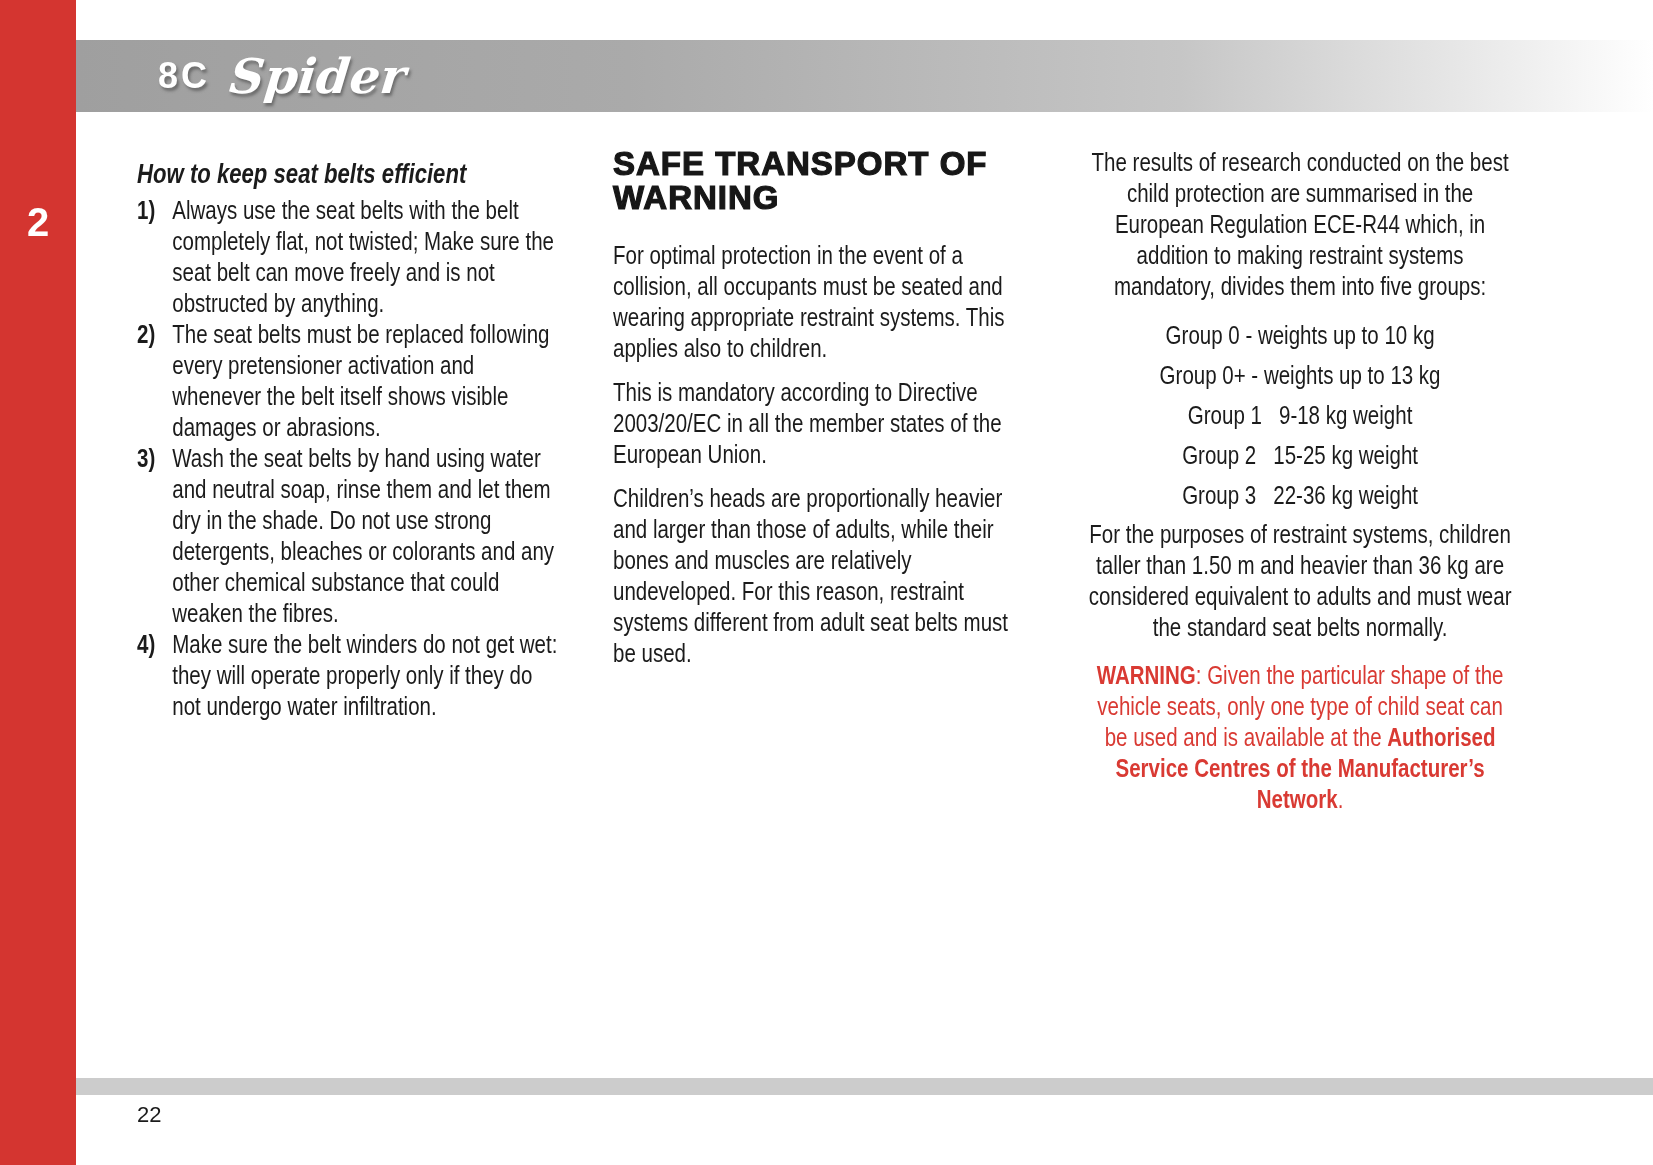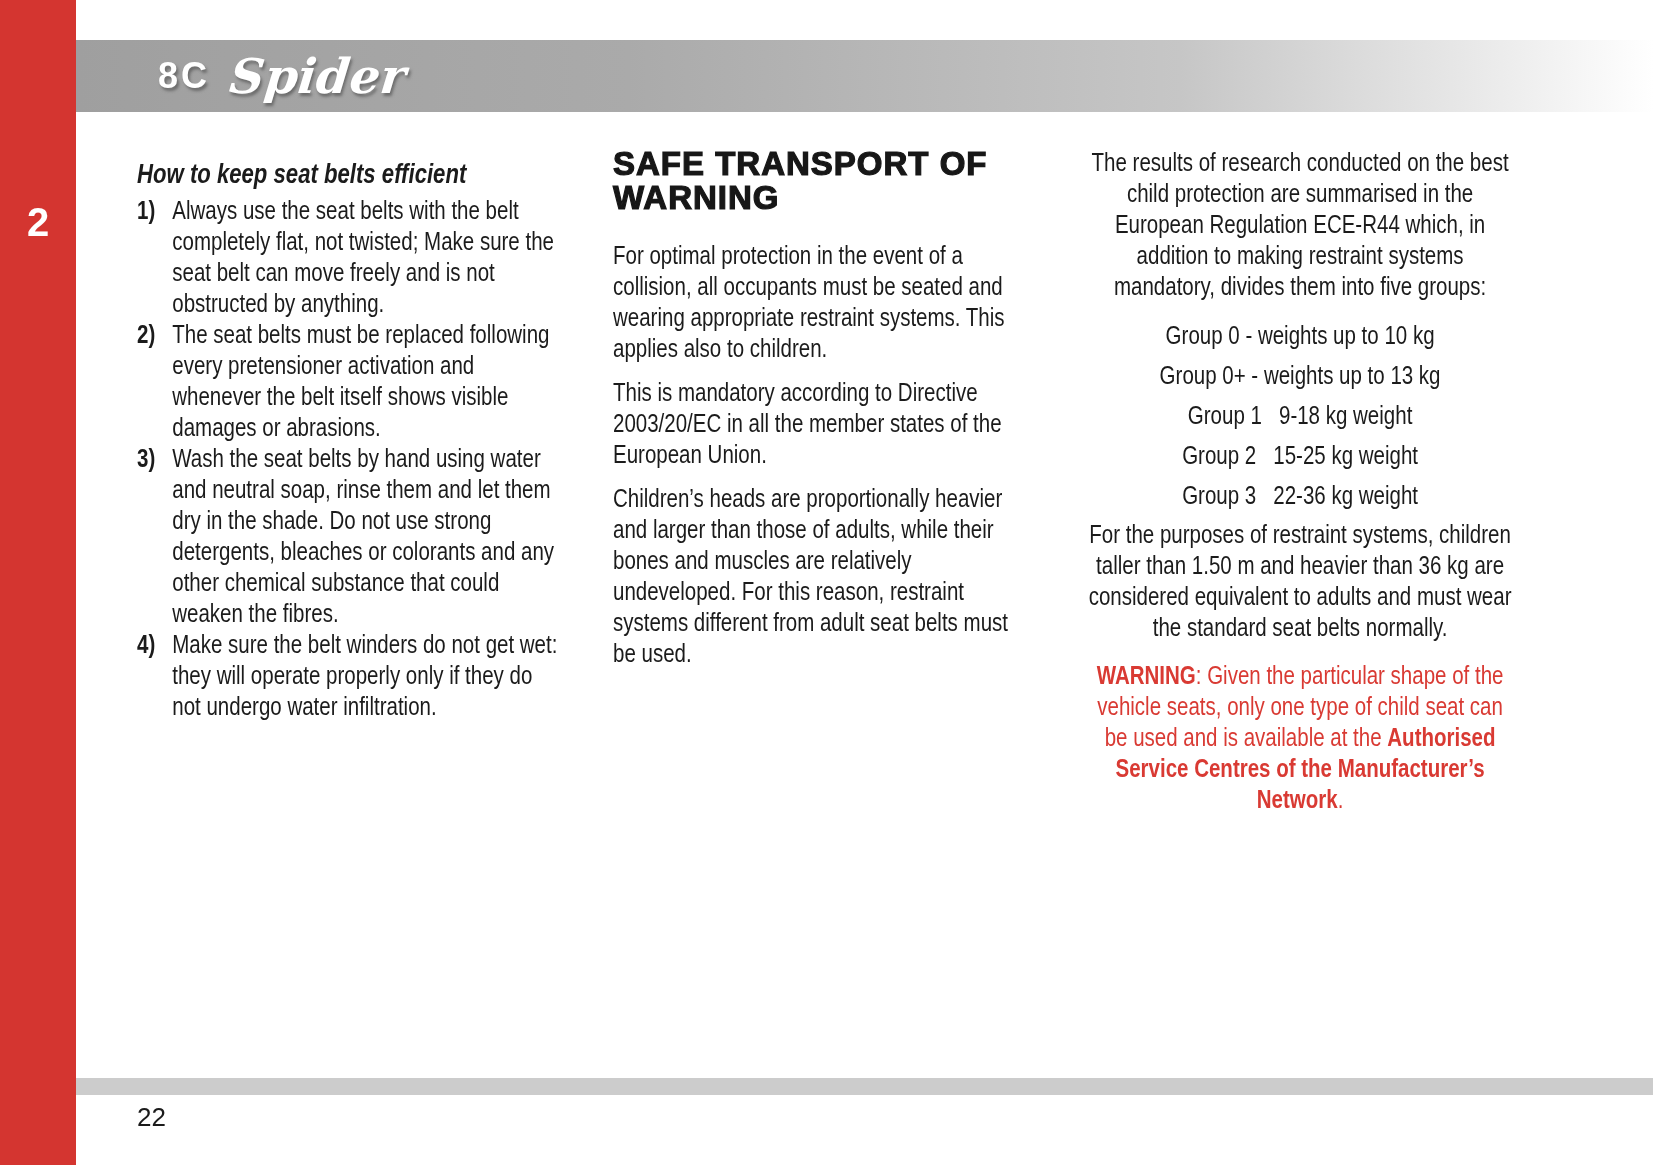--- a/index.html
+++ b/index.html
@@ -28,21 +28,21 @@
     text-shadow:2px 3px 3px rgba(90,90,90,0.75);
   }
   .logo-script {
     margin-left:20px; font-family:"DejaVu Serif", serif; font-style:italic; font-weight:700;
     font-size:48px; color:#ffffff; transform:skewX(-6deg);
     text-shadow:2px 3px 3px rgba(90,90,90,0.75);
   }
 
   
   .footerbar { position:absolute; left:76px; top:1078px; width:1577px; height:17px; background:#cccccc; }
-  .pagenum { position:absolute; left:137px; top:1102px; font-size:26px; color:#1b1b1b; }
+  .pagenum { position:absolute; left:137px; top:1102px; font-size:22px; color:#1b1b1b; }
 
   
   .col { position:absolute; top:147px; }
   .col-1 { left:137px; width:428px;margin-top:12px; }
   .col-2 { left:613px; width:420px; }
   .col-3 { left:1085px; width:430px;text-align:center; }
 
   
   .cond { width:122%; transform:scaleX(0.82); transform-origin:0 0; }
 

